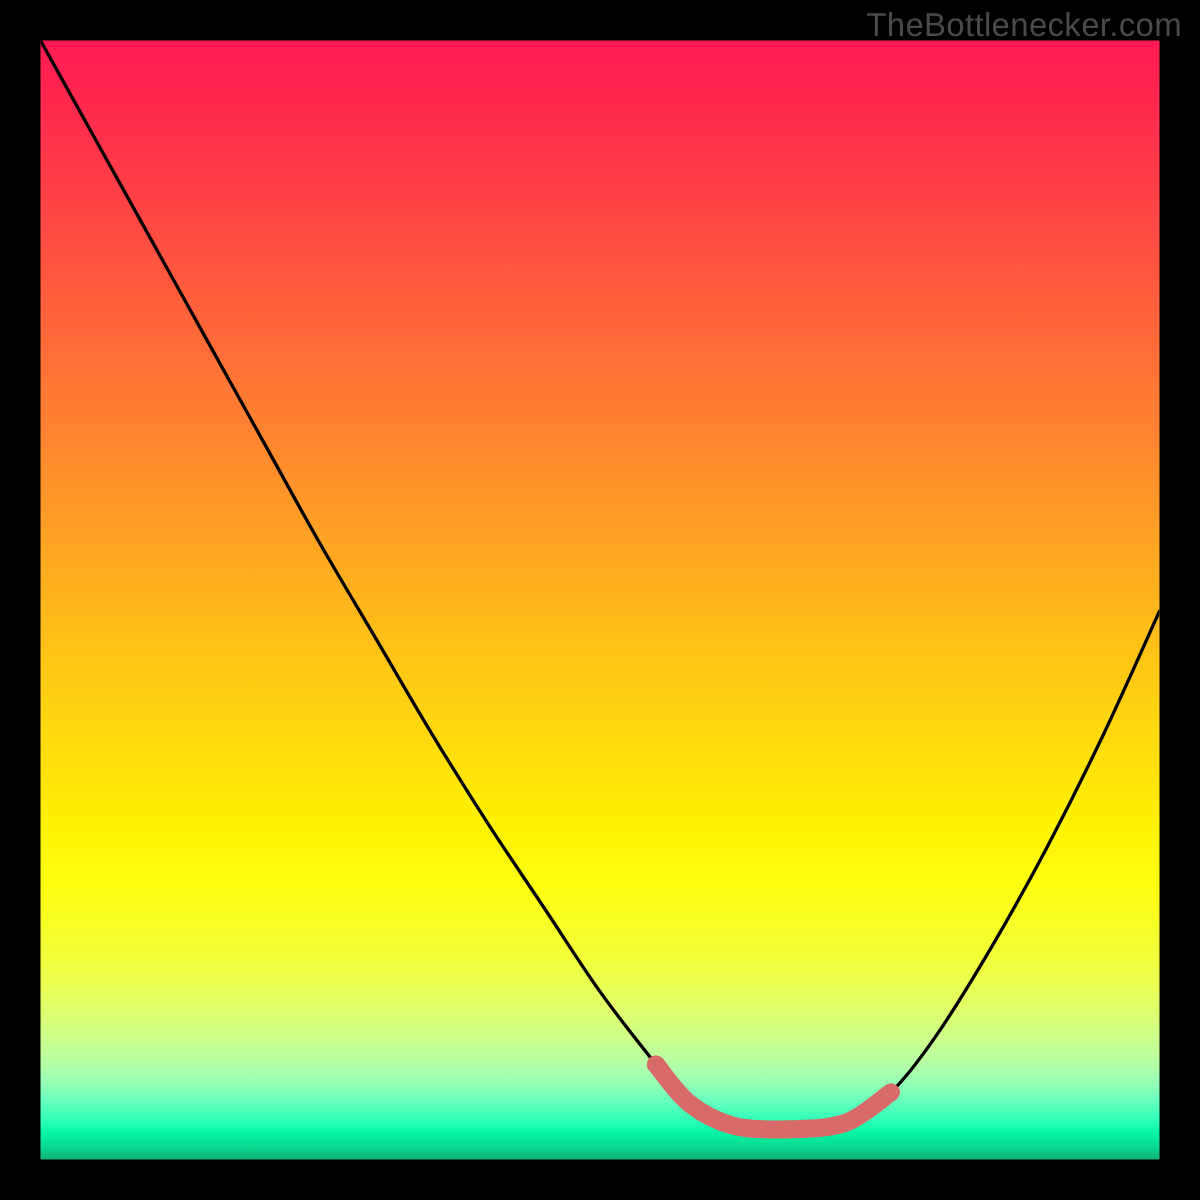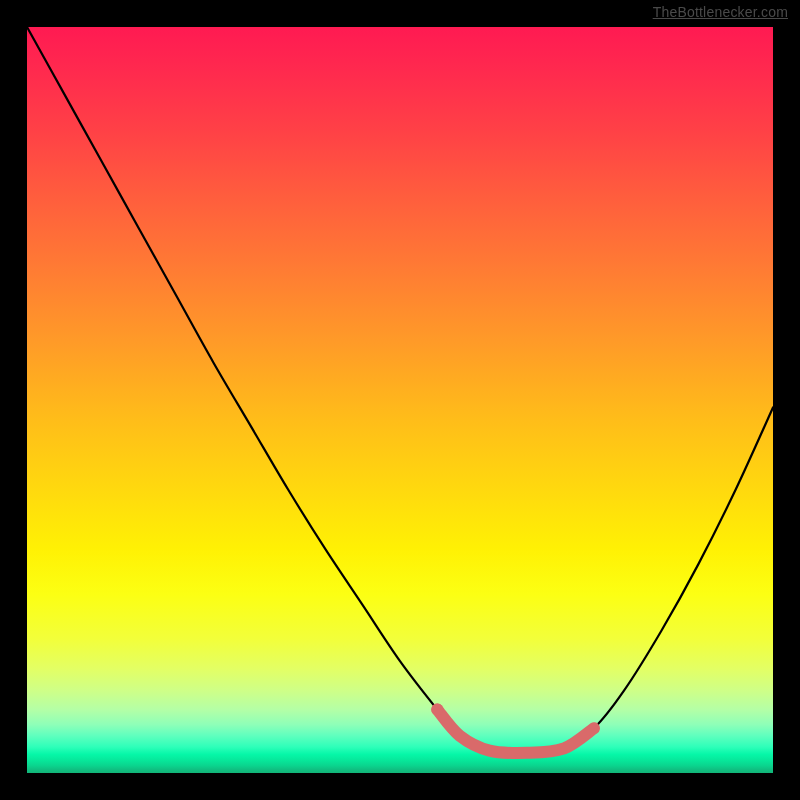--- a/index.html
+++ b/index.html
@@ -9,25 +9,24 @@
     background: #000;
     position: relative;
     font-family: Arial, sans-serif;
     overflow: hidden;
   }
   .watermark {
     position: absolute;
     top: 4px;
     right: 12px;
     color: #4a4a4a;
-    font-size: 14px;
+    font-size: 22px;
     font-weight: 500;
     z-index: 10;
     letter-spacing: 0.2px;
-    text-decoration: underline;
   }
   .plot-area {
     position: absolute;
     left: 27px;
     top: 27px;
     width: 746px;
     height: 746px;
   }
   .gradient-bg {
     position: absolute;

